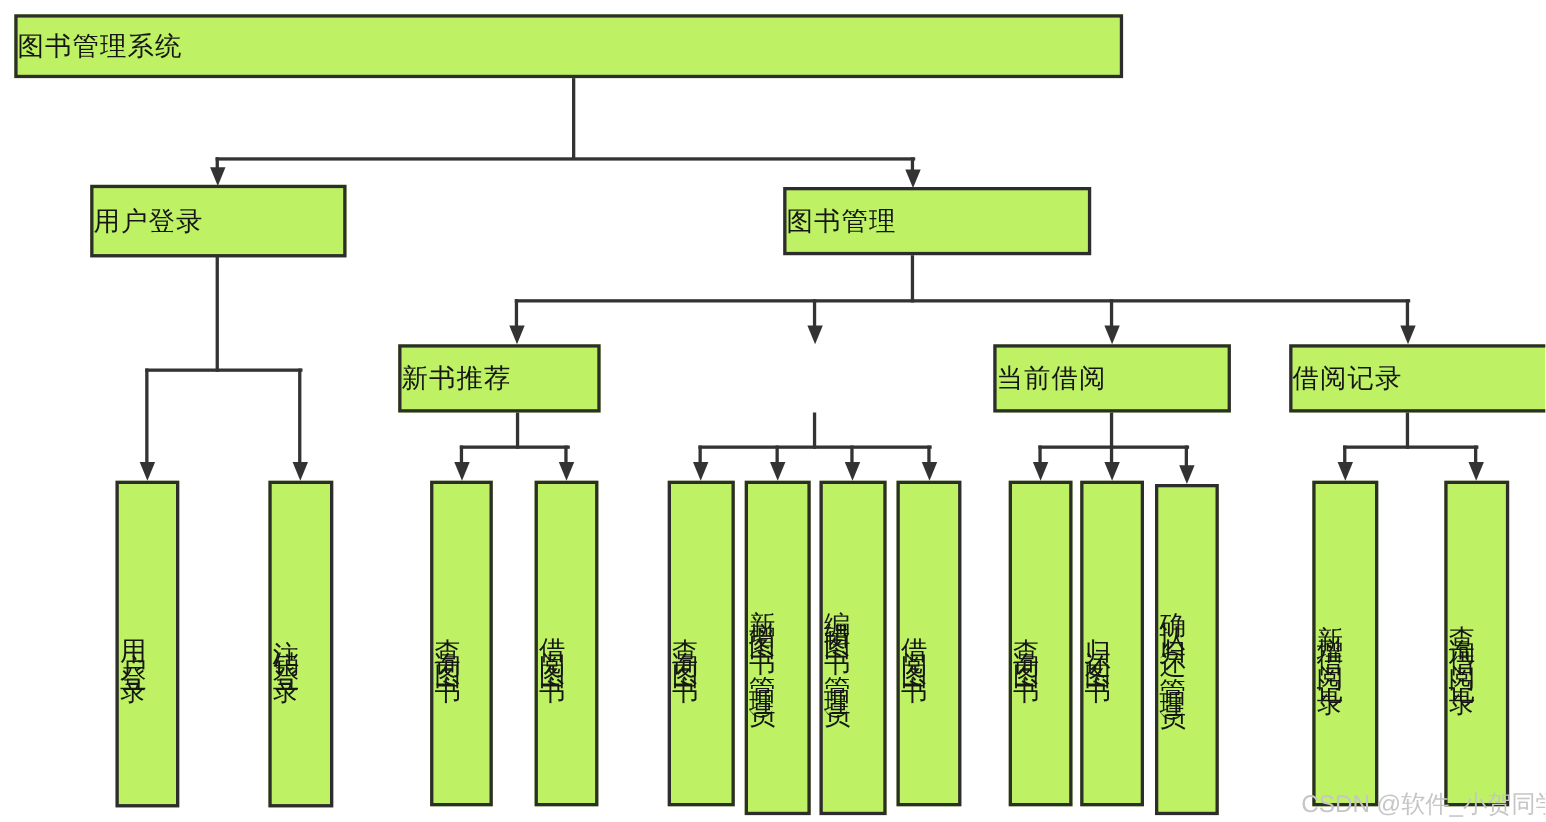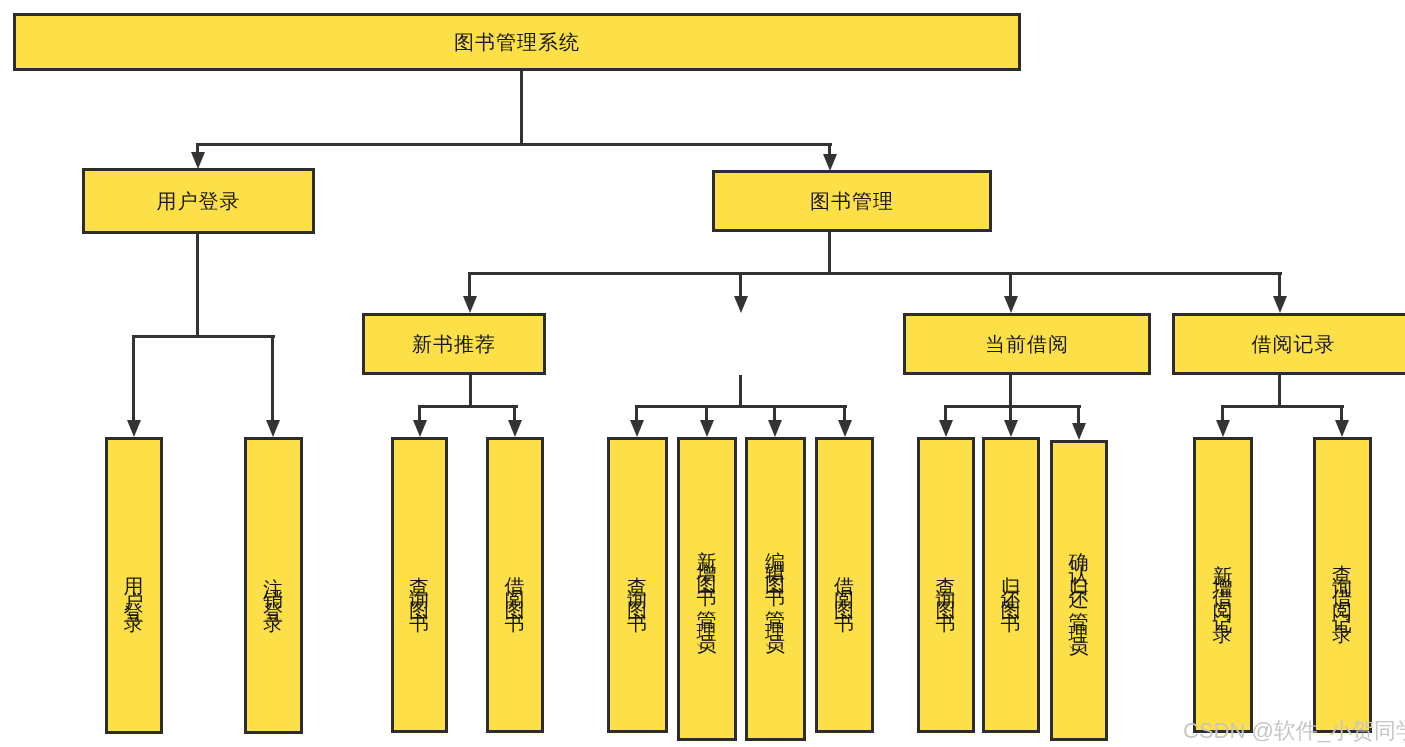--- a/index.html
+++ b/index.html
@@ -15,25 +15,24 @@
     width:1405px;height:747px;
     background:var(--bg);
     overflow:hidden;
     font-family:"Liberation Sans","DejaVu Sans",sans-serif;
     color:var(--text);
   }
   .box{
     position:absolute;
     box-sizing:border-box;
     border:3px solid var(--border);
-    background:#fde047;
+    background:#bef264;
     display:flex;
     align-items:center;
-    justify-content:center;
-    font-size:20px;
+    font-size:24px;
     color:var(--text);
   }
   .hbox span{letter-spacing:1px;white-space:nowrap;}
   .vbox span{
     writing-mode:vertical-rl;
     text-orientation:mixed;
     letter-spacing:12px;
     line-height:1;
     white-space:nowrap;
   }
@@ -71,21 +70,21 @@
   <div class="box hbox" style="left:82px;top:168px;width:233px;height:66px">
     <span>用户登录</span>
   </div>
   <div class="box hbox" style="left:712px;top:170px;width:280px;height:62px">
     <span>图书管理</span>
   </div>
 
   <div class="box hbox" style="left:362px;top:313px;width:184px;height:62px">
     <span>新书推荐</span>
   </div>
-  <div class="box hbox" style="left:903px;top:313px;width:248px;height:62px">
+  <div class="box hbox" style="left:903px;top:313px;width:216px;height:62px">
     <span>当前借阅</span>
   </div>
   <div class="box hbox" style="left:1172px;top:313px;width:243px;height:62px">
     <span>借阅记录</span>
   </div>
 
   <div class="box vbox" style="left:105px;top:437px;width:58px;height:297px">
     <span>用户登录</span>
   </div>
   <div class="box vbox" style="left:244px;top:437px;width:59px;height:297px">

